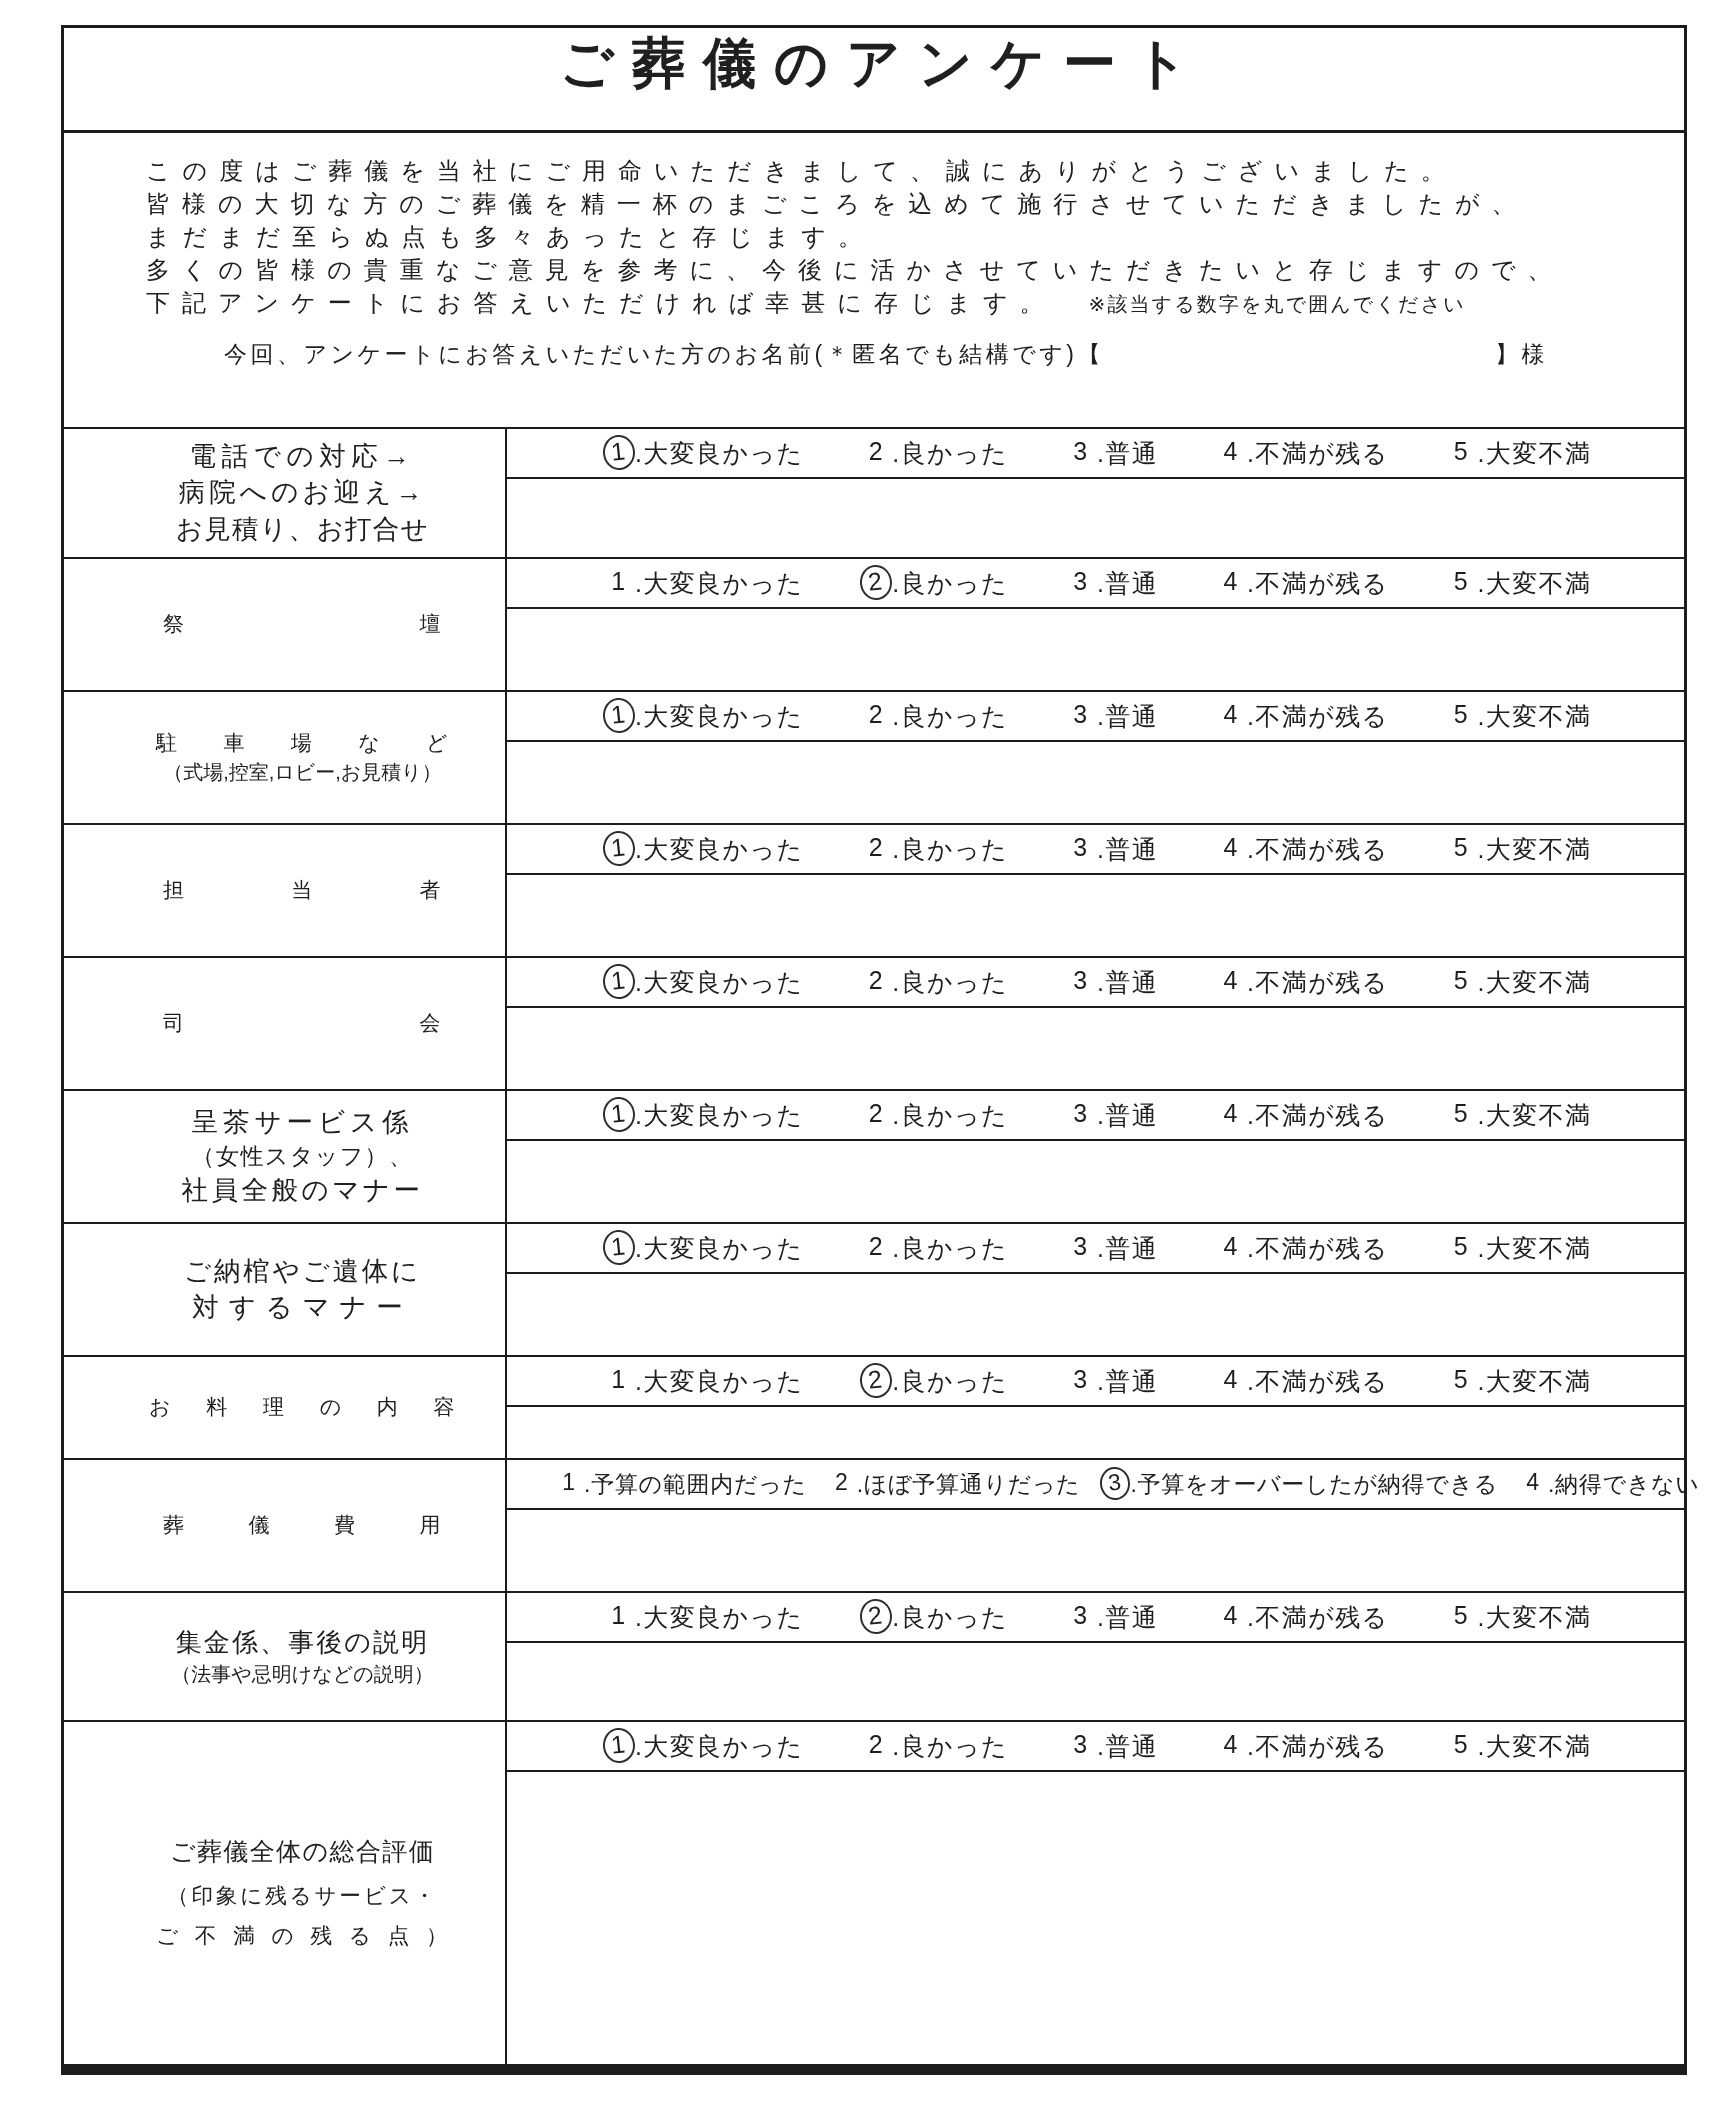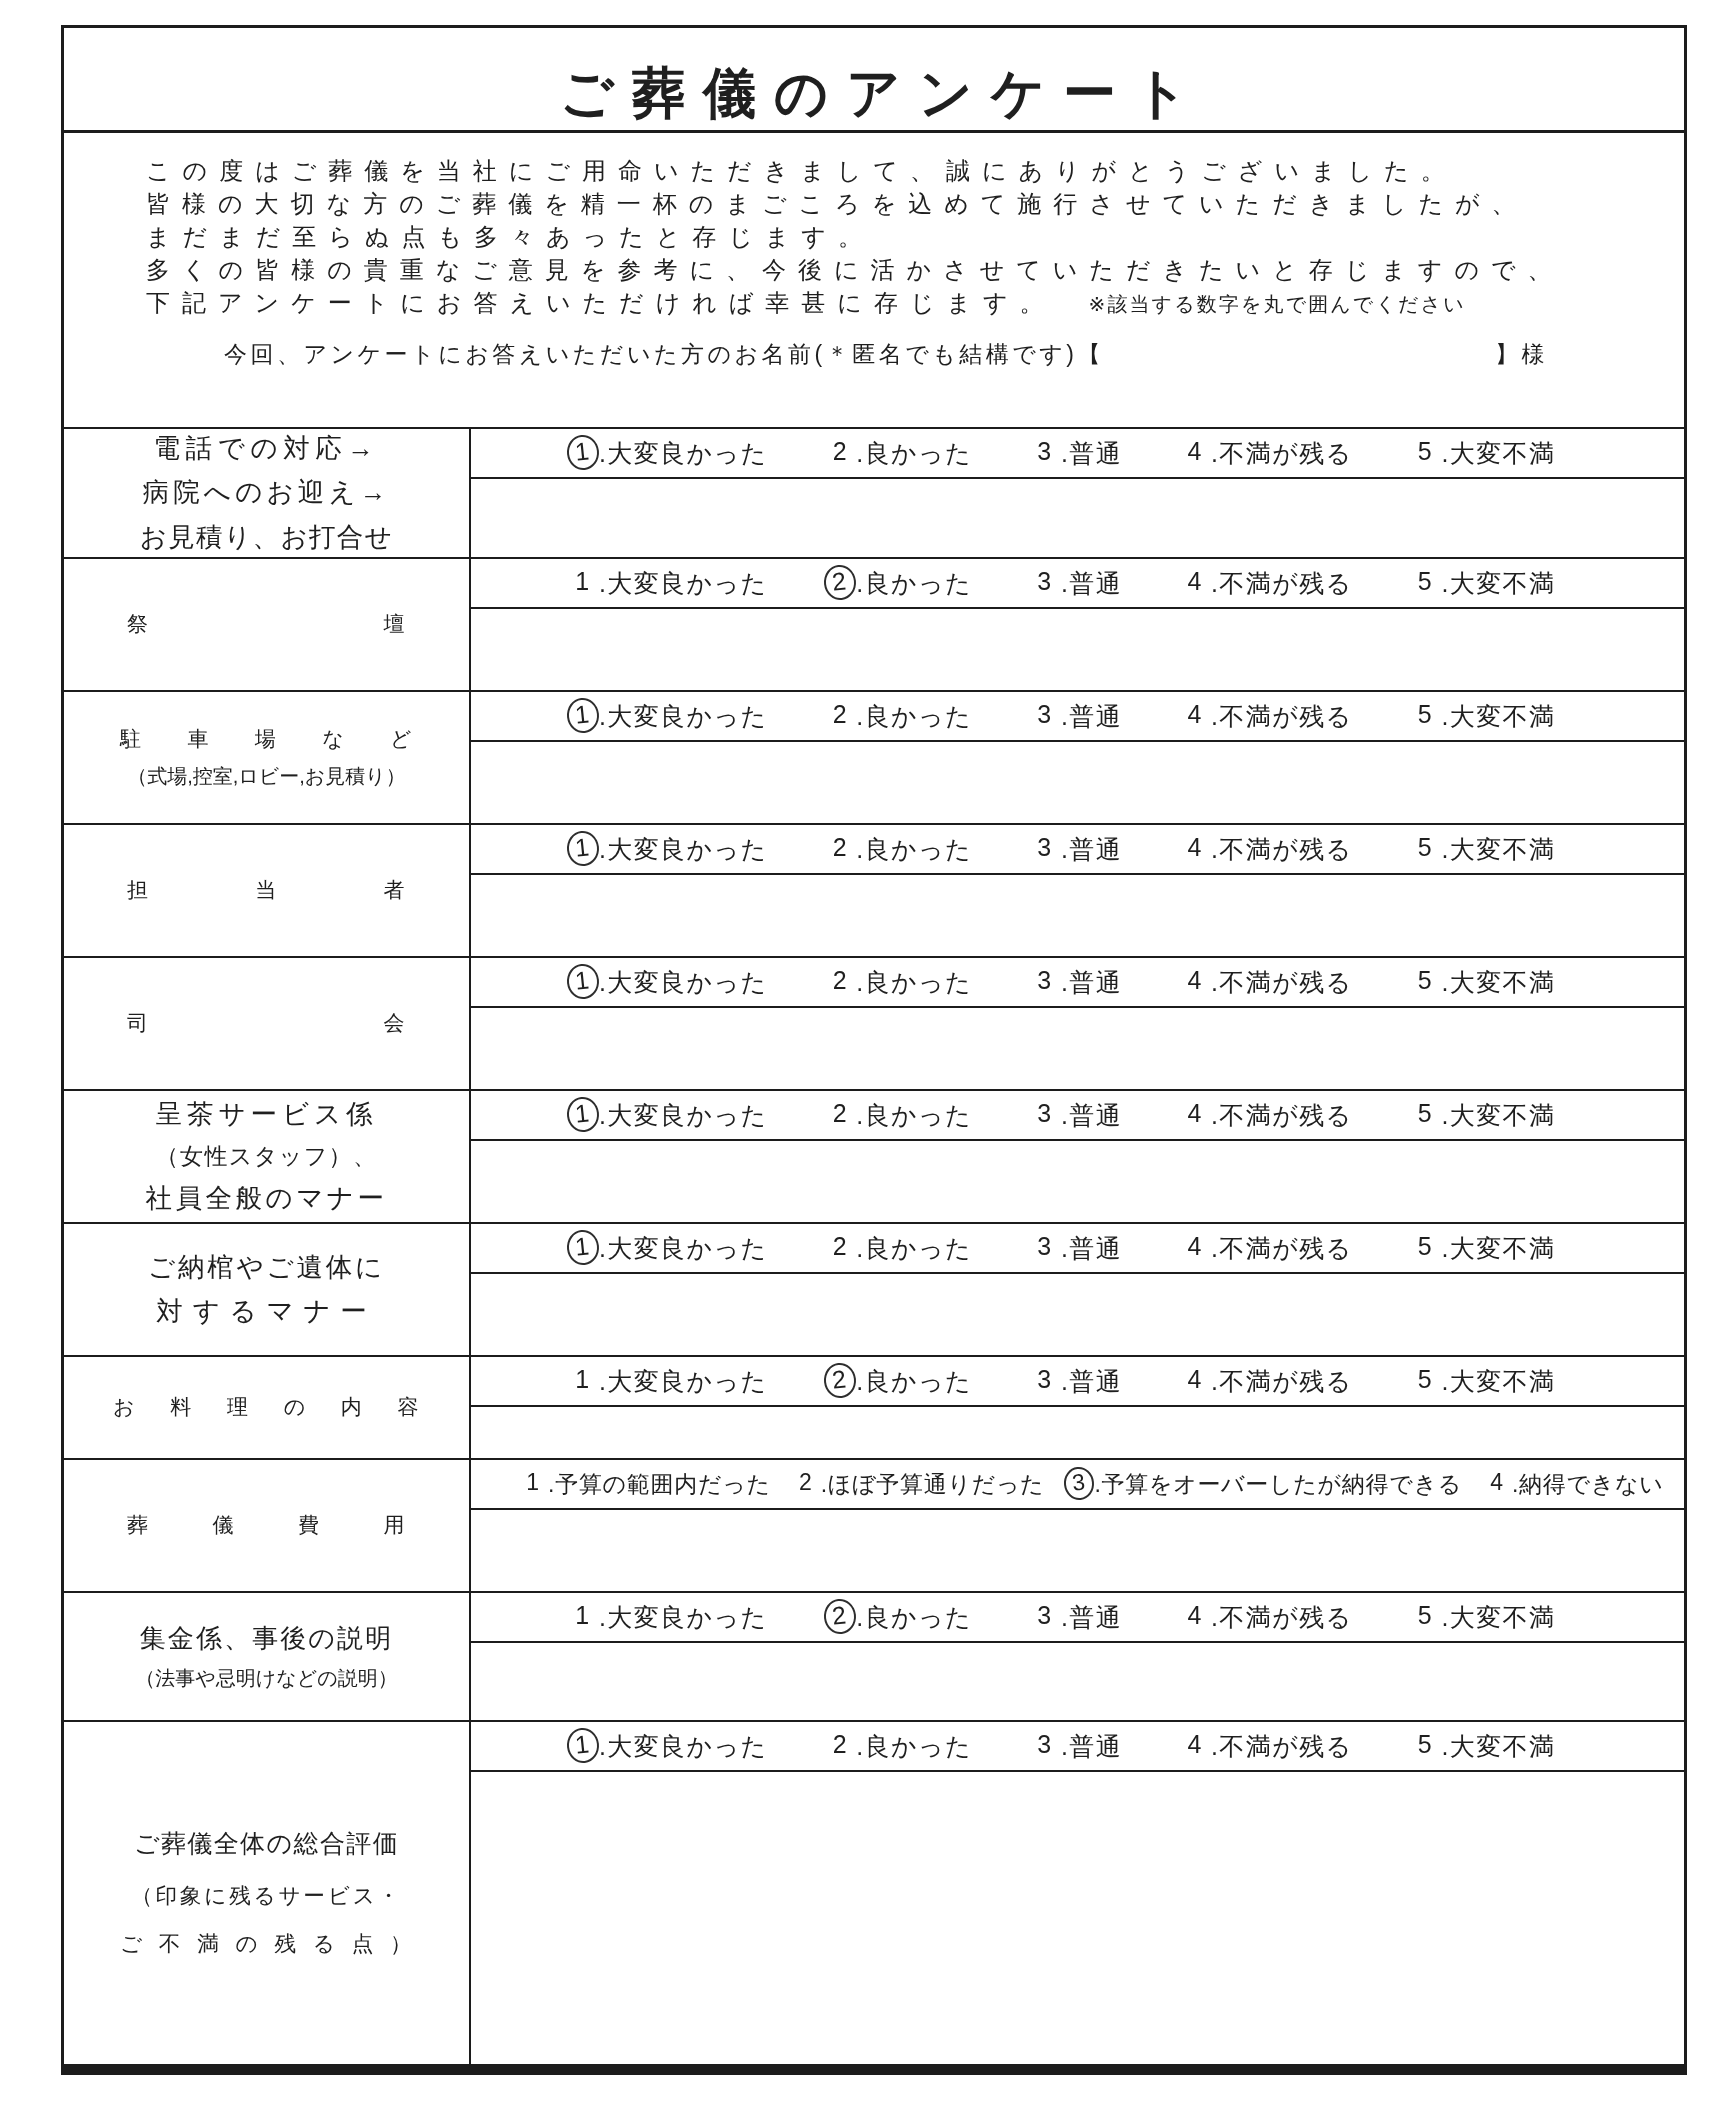--- a/index.html
+++ b/index.html
@@ -11,42 +11,42 @@
     overflow:hidden;
   }
   .sheet {
     position:absolute; left:61px; top:25px; width:1626px;
     border:3.5px solid #1c1c1c; border-bottom-width:11px;
     background:#ffffff;
   }
   
   .title-sec {
     height:105px; border-bottom:3.5px solid #1c1c1c;
-    display:flex; align-items:flex-end; justify-content:center;
+    display:flex; align-items:flex-start; justify-content:center;
   }
   .title-text {
     font-size:53px; font-weight:bold; letter-spacing:18px; text-indent:18px;
     transform:scaleY(1.04);
   }
   
   .intro-sec { height:296px; border-bottom:2.8px solid #1c1c1c; padding:21px 14px 8px 82px; }
   .intro-line { font-size:24px; line-height:33px; letter-spacing:12px; white-space:nowrap; }
   .note { font-size:20px; letter-spacing:2.1px; margin-left:33px; }
   .name-line {
     margin-top:18px; padding-left:78px; font-size:23px; letter-spacing:3.5px;
     display:flex; align-items:flex-end; white-space:nowrap;
   }
   .name-blank { display:inline-block; width:391px; height:28px; }
   
   .row { display:flex; border-bottom:2.1px solid #1c1c1c; }
   .row:last-child { border-bottom:none; }
   .label-cell {
     flex:0 0 407px; width:407px; border-right:2.1px solid #1c1c1c;
     display:flex; flex-direction:column; align-items:center; justify-content:center;
-    gap:11px; padding:5.6px 9.8px;
+    gap:3px; padding:5.6px 9.8px;margin-left:36px;
   }
   .answer-cell { flex:1; min-width:0; display:flex; flex-direction:column; }
   .opts {
     height:50px; border-bottom:2.1px solid #1c1c1c;
     display:flex; align-items:center; padding-left:105px; gap:66px;
     font-size:25px; white-space:nowrap; letter-spacing:1.4px;
   }
   .opts.budget { padding-left:56px; gap:29px; font-size:23px; letter-spacing:0.7px; }
   .comment { flex:1; background:#ffffff; }
   .opt { display:inline-flex; align-items:center; }

